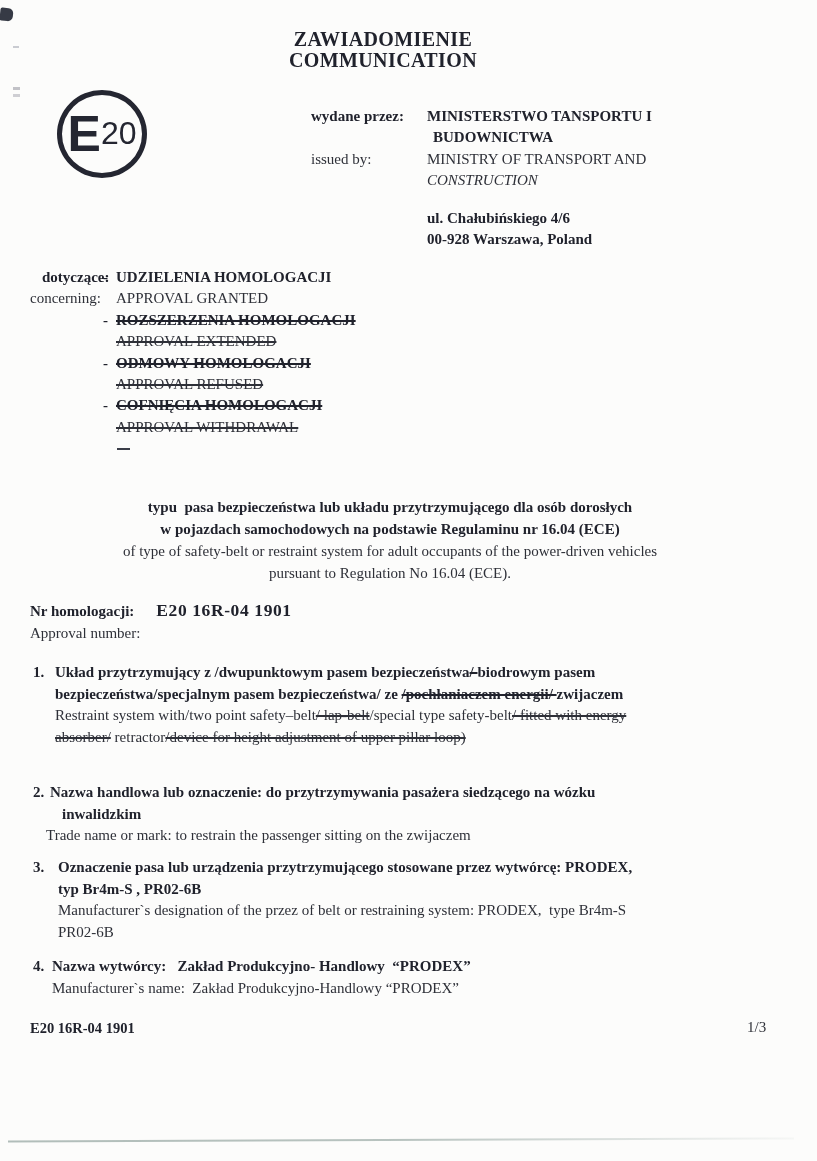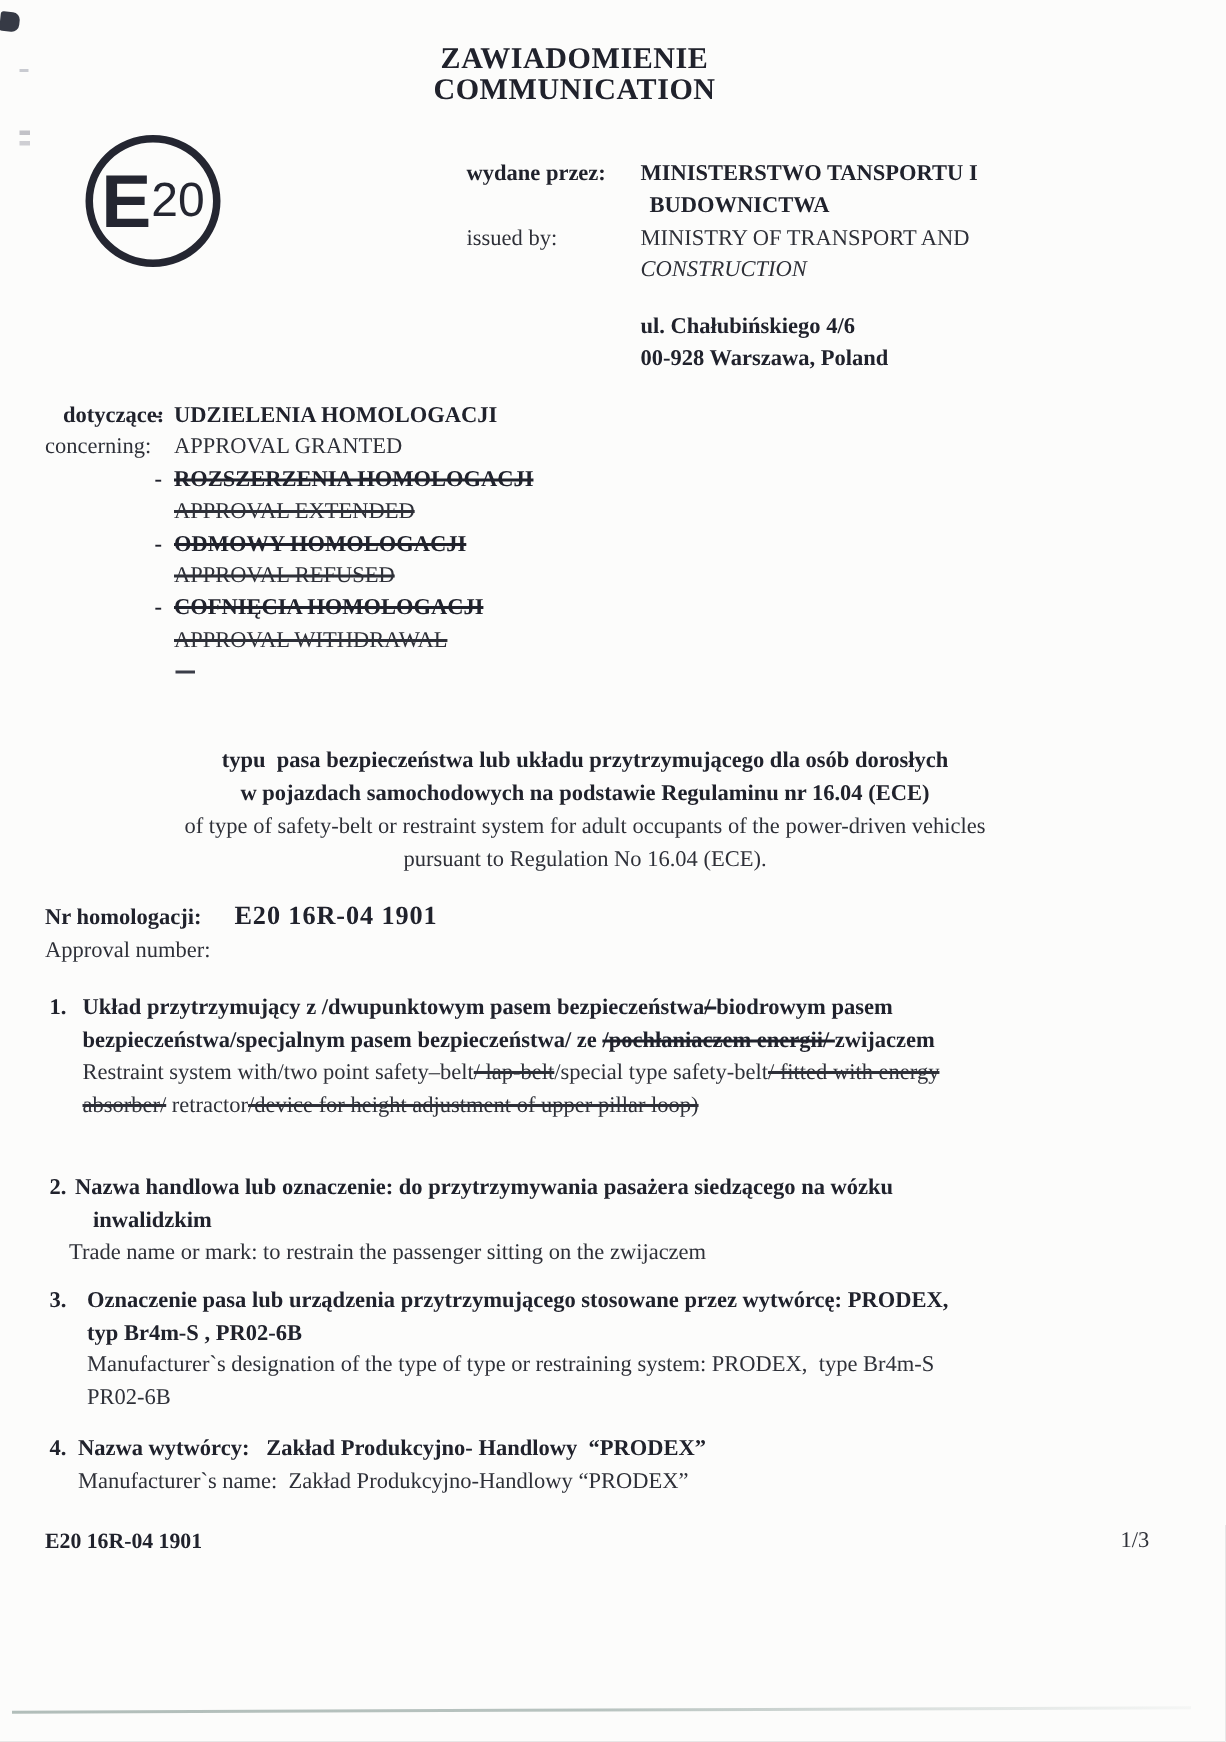--- a/index.html
+++ b/index.html
@@ -118,21 +118,21 @@
       <div class="ln b" style="padding-left:12px;"><span>inwalidzkim</span></div>
       <div class="ln" style="margin-left:-4px;"><span>Trade name or mark: to restrain the passenger sitting on the zwijaczem</span></div>
     </div>
   </div>
 
   <div class="abs item" style="left:33px; top:857px;">
     <span class="num b">3.</span>
     <div style="margin-left:25px;">
       <div class="ln b"><span>Oznaczenie pasa lub urządzenia przytrzymującego stosowane przez wytwórcę: PRODEX,</span></div>
       <div class="ln b"><span>typ Br4m-S , PR02-6B</span></div>
-      <div class="ln"><span>Manufacturer`s designation of the type of type or restraining system: PRODEX,  type Br4m-S</span></div>
+      <div class="ln"><span>Manufacturer`s designation of the przez of belt or restraining system: PRODEX,  type Br4m-S</span></div>
       <div class="ln"><span>PR02-6B</span></div>
     </div>
   </div>
 
   <div class="abs item" style="left:33px; top:956px;">
     <span class="num b">4.</span>
     <div style="margin-left:19px;">
       <div class="ln b"><span>Nazwa wytwórcy:   Zakład Produkcyjno- Handlowy  “PRODEX”</span></div>
       <div class="ln"><span>Manufacturer`s name:  Zakład Produkcyjno-Handlowy “PRODEX”</span></div>
     </div>

